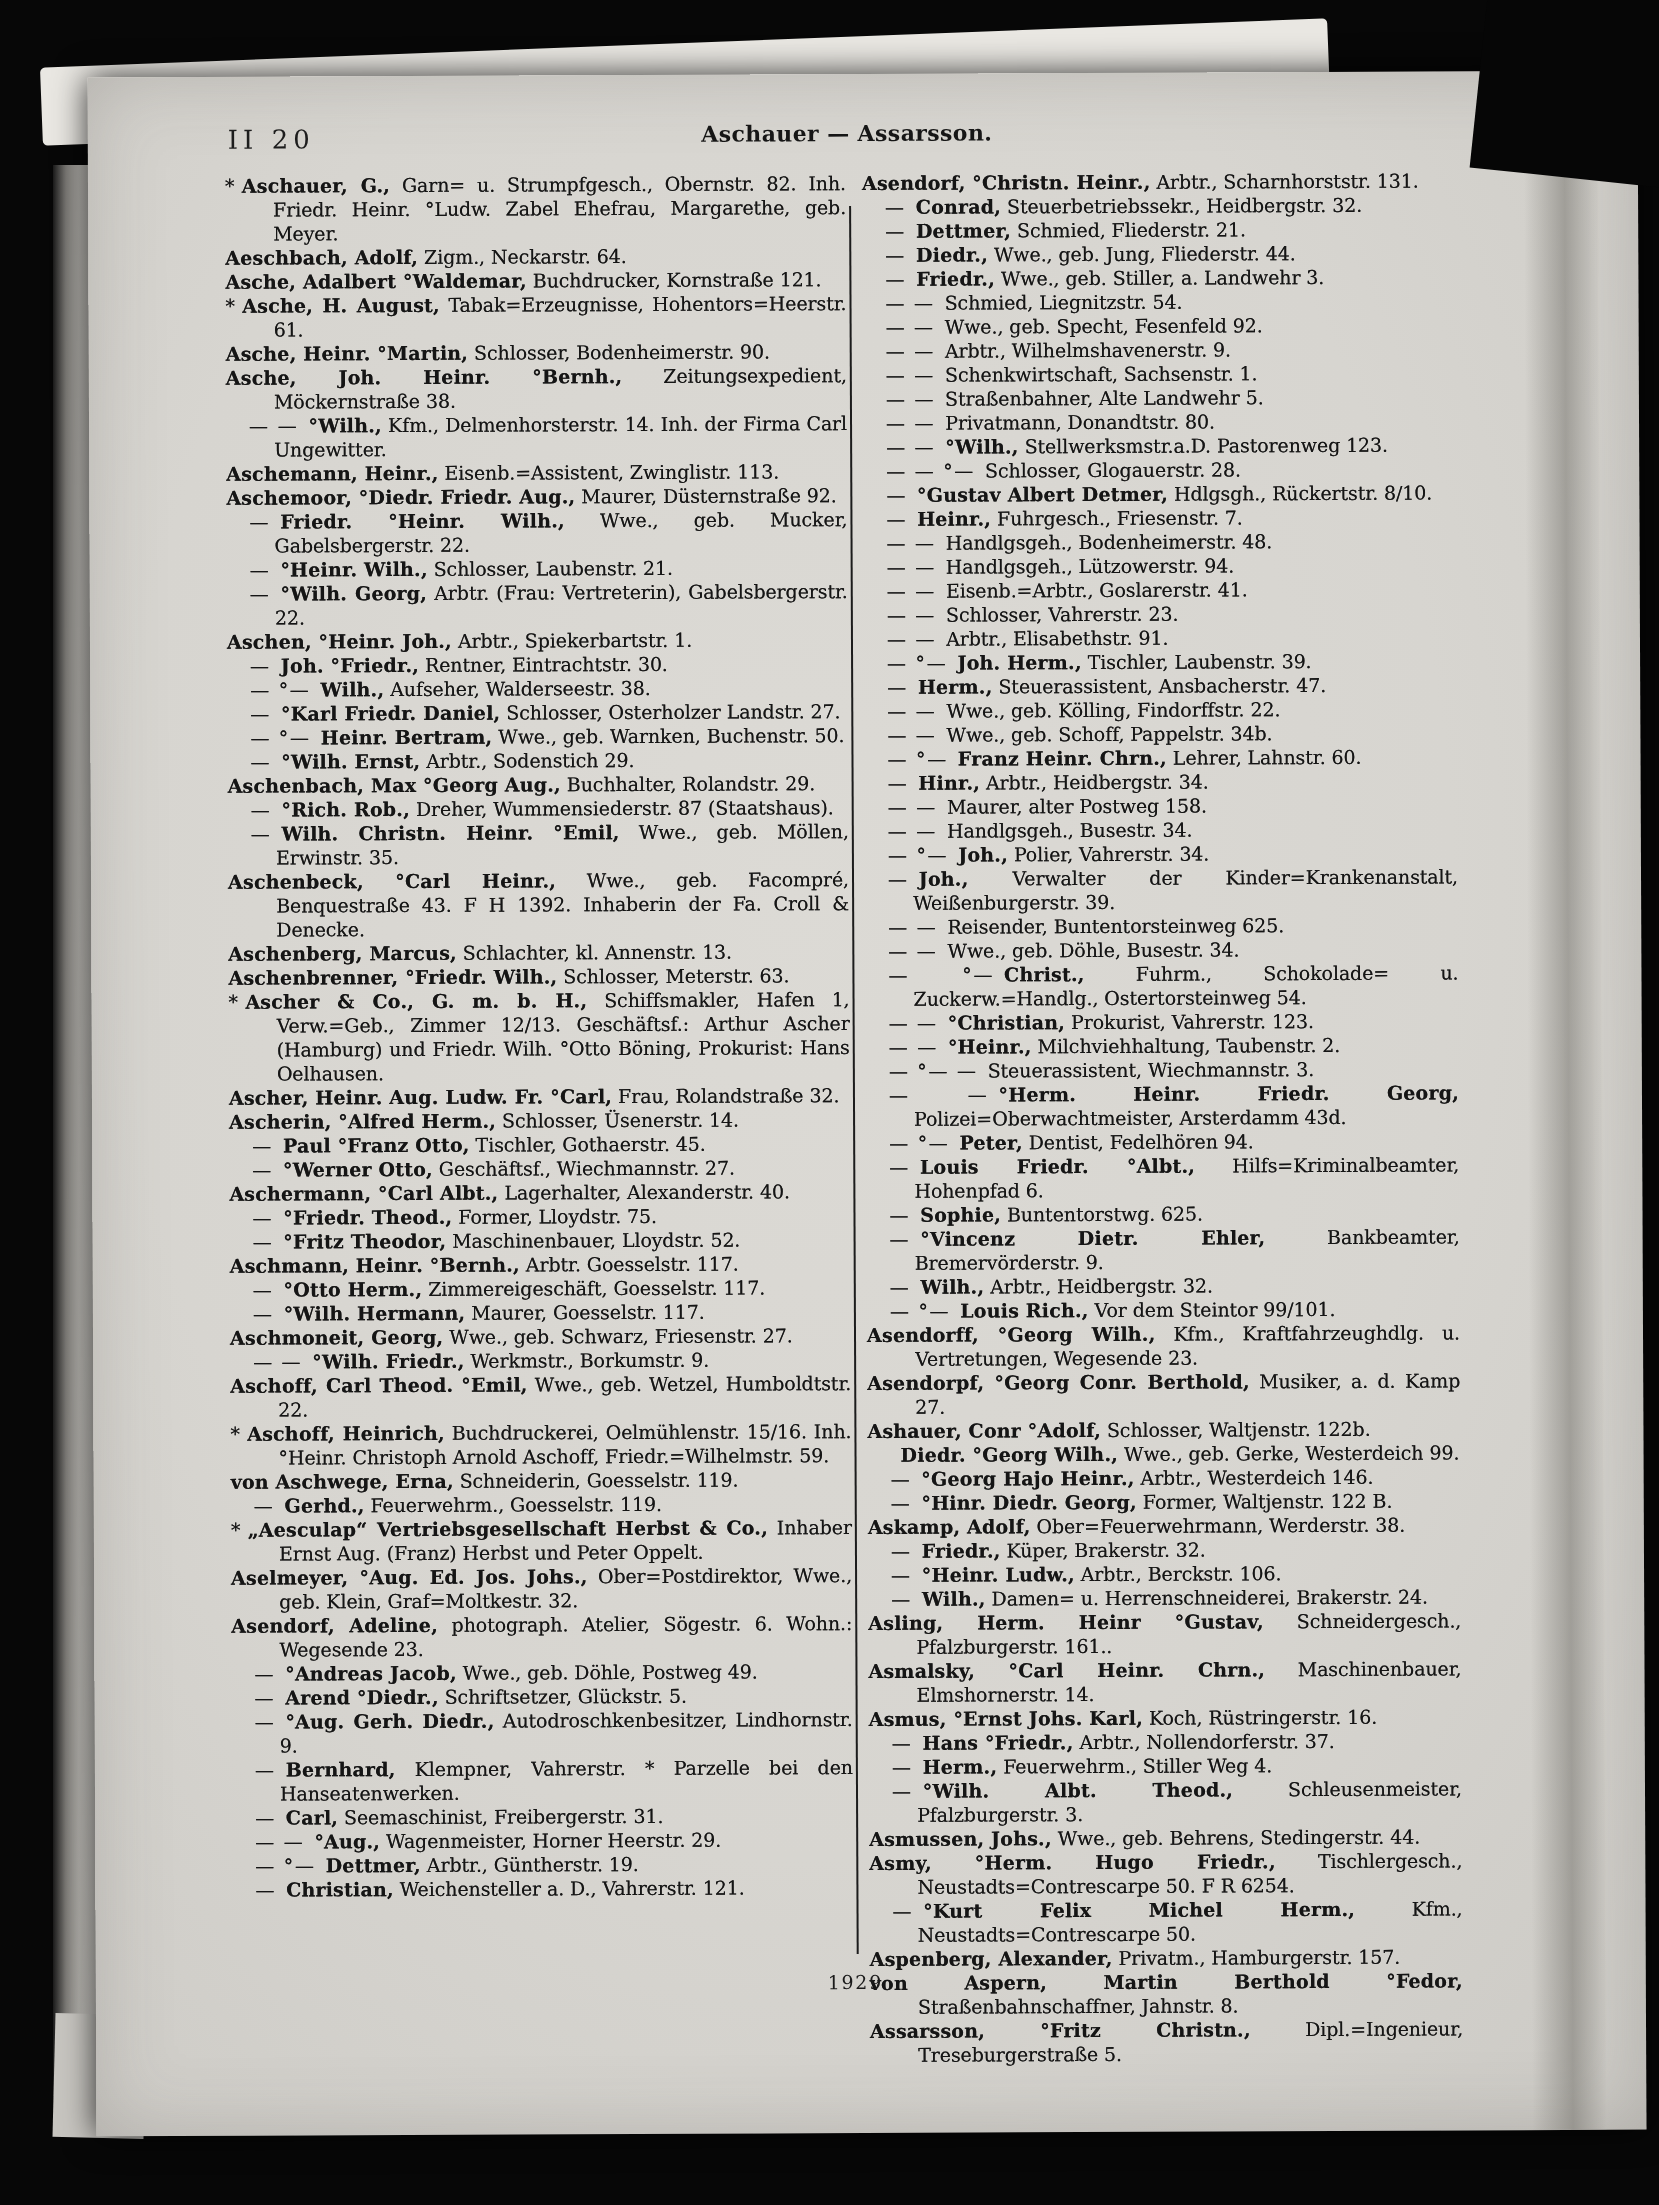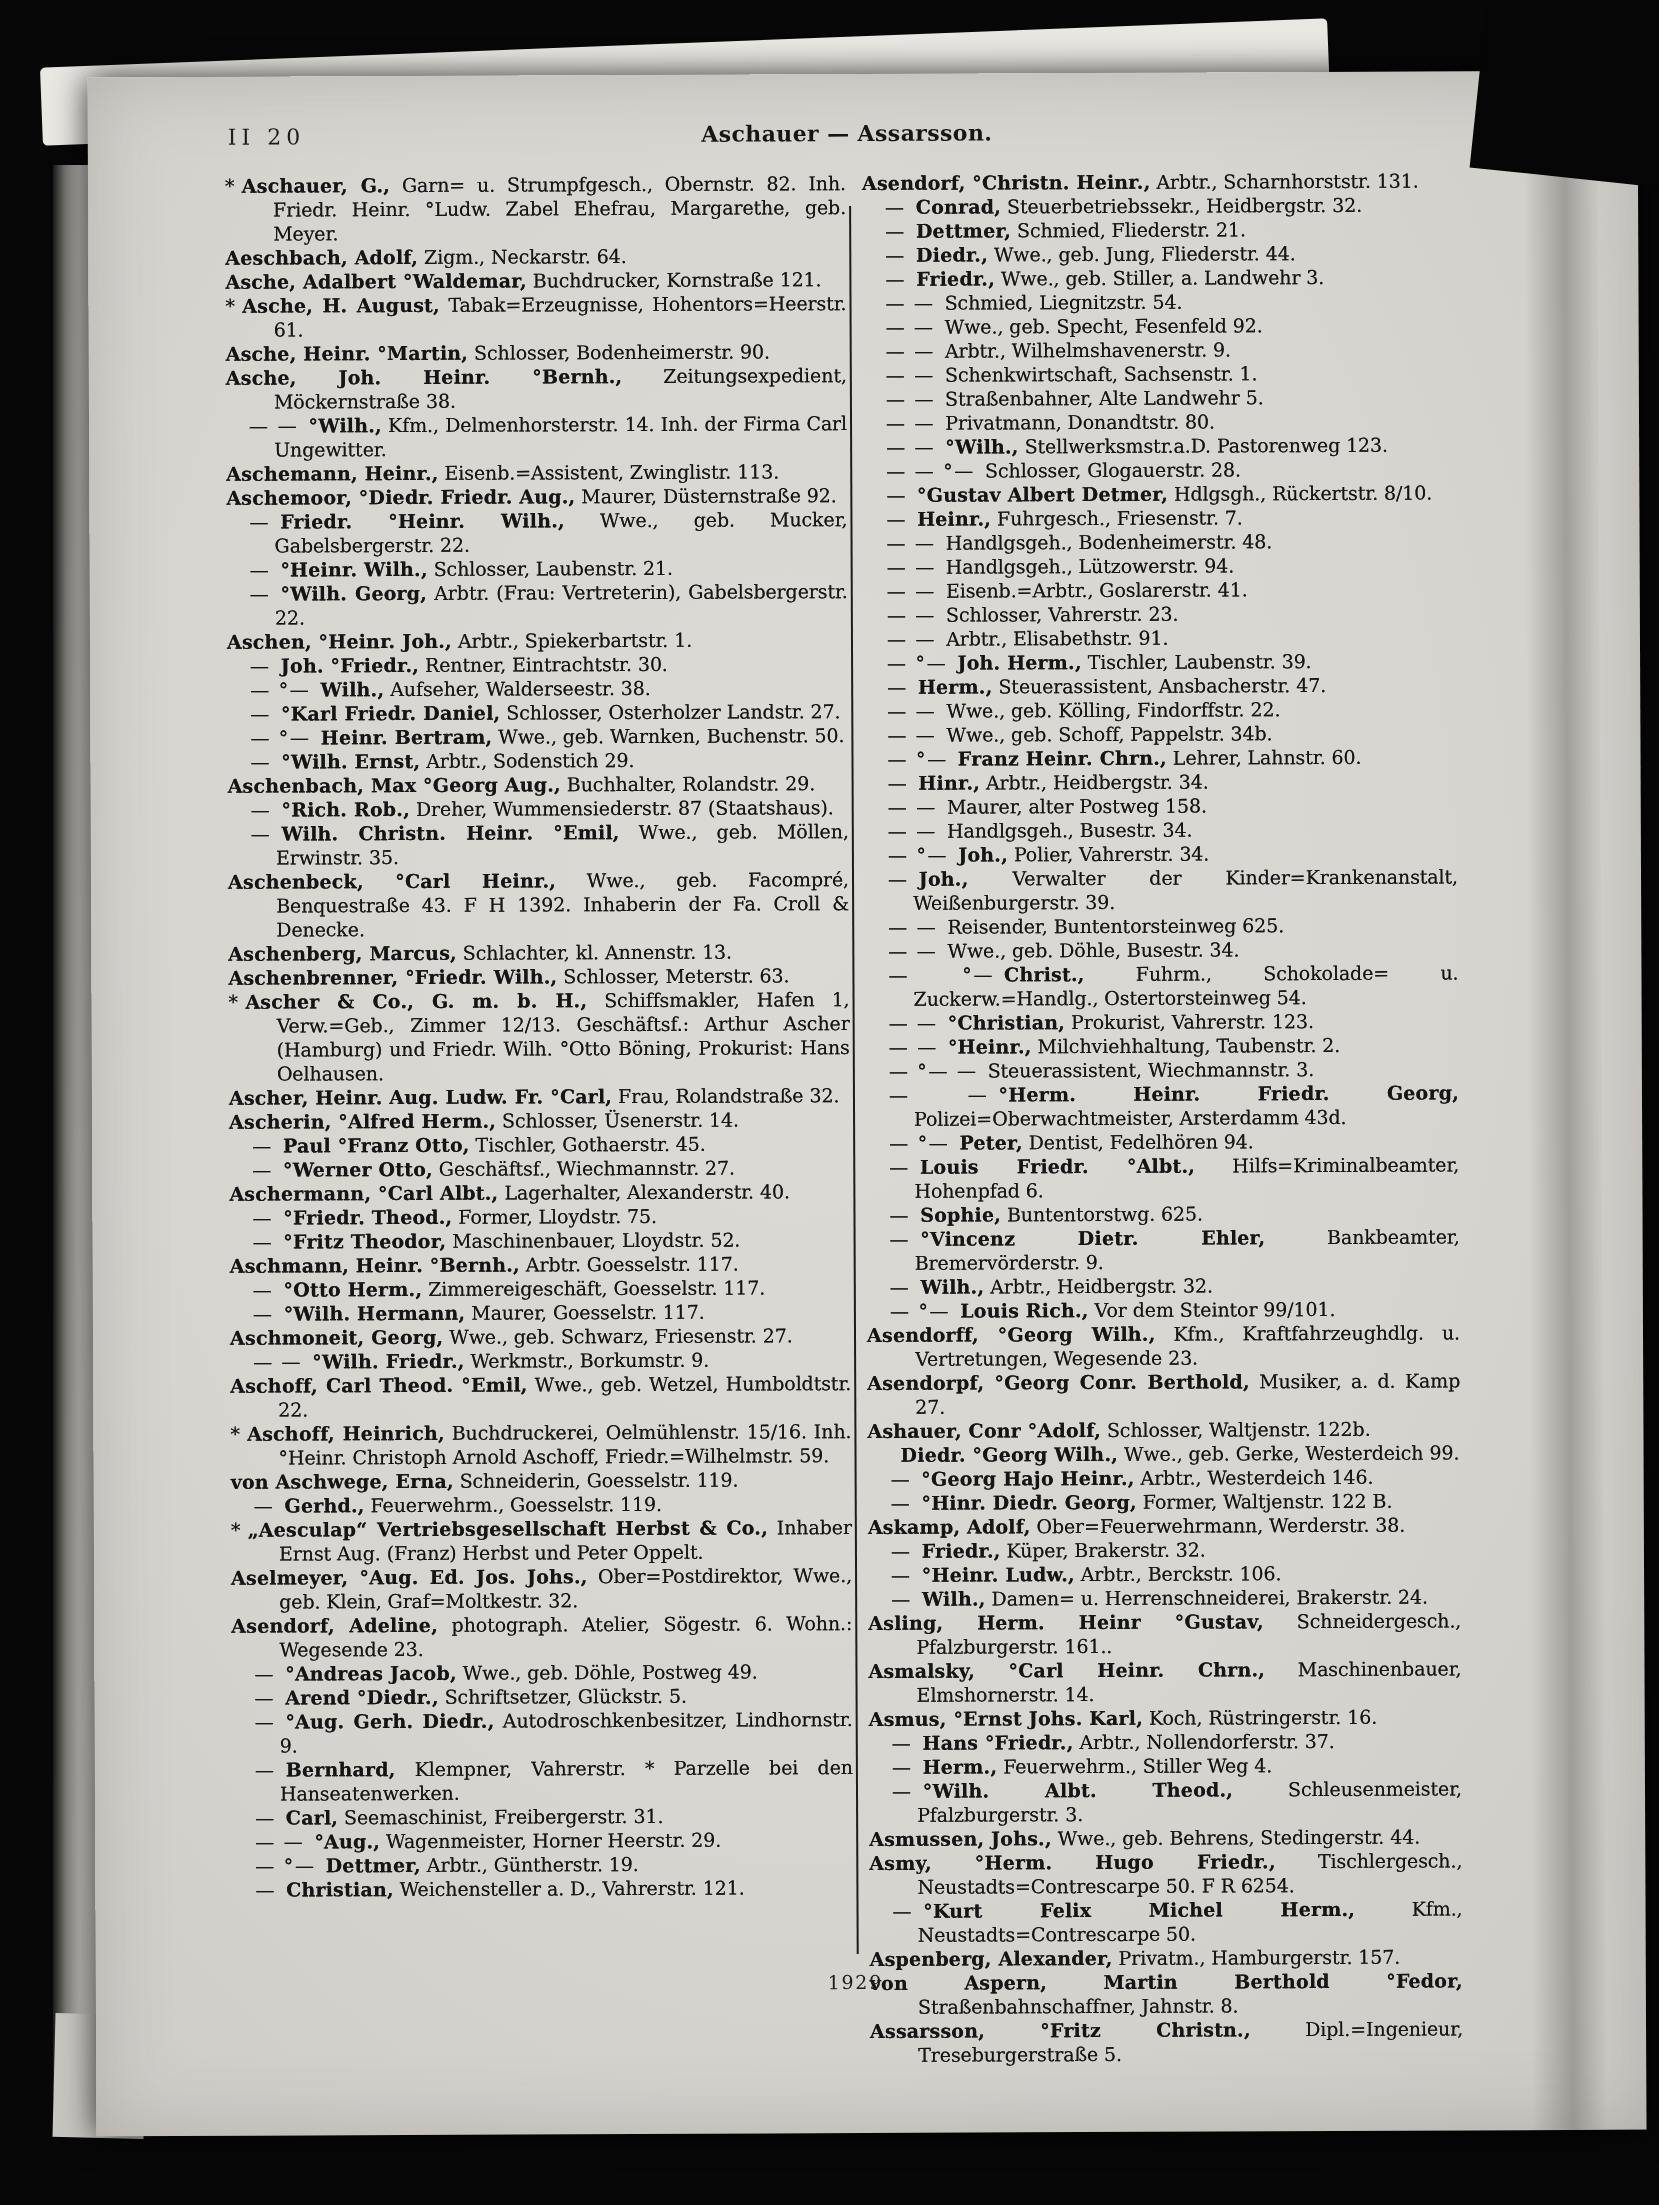--- a/index.html
+++ b/index.html
@@ -24,21 +24,21 @@
   
   .page{
     position:absolute;left:92px;top:74px;width:1550px;height:2059px;
     background:radial-gradient(ellipse at 45% 40%, #dcdad5 0%, #d7d5d0 55%, #cccac5 100%);
     transform:rotate(-0.25deg);
     box-shadow:0 0 33px rgba(0,0,0,0.8), inset 0 0 74px rgba(90,88,84,0.25);
     z-index:2;
   }
   .gutter{position:absolute;right:40px;top:0;width:74px;height:100%;
     background:linear-gradient(90deg, rgba(160,158,152,0) 0%, rgba(120,118,112,0.55) 55%, rgba(190,188,182,0.15) 100%);}
-  .sig{position:absolute;left:140px;top:48px;font-size:22px;color:#1d1d1d;letter-spacing:5px;}
+  .sig{position:absolute;left:140px;top:48px;font-size:26px;color:#1d1d1d;letter-spacing:5px;}
   .head{position:absolute;left:429px;top:46px;width:660px;text-align:center;
     font-size:22px;font-weight:bold;color:#161616;letter-spacing:0.4px;}
   .rule{position:absolute;left:761px;top:132px;width:1.7px;height:1748px;background:#1c1c1c;}
   .col{position:absolute;top:97px;color:#151515;}
   .col-left{left:137px;width:621px;}
   .col-right{left:774px;width:593px;}
   .entry{
     font-size:19px;line-height:24px;text-align:justify;
     padding-left:48px;text-indent:-48px;
     letter-spacing:-0.1px;

